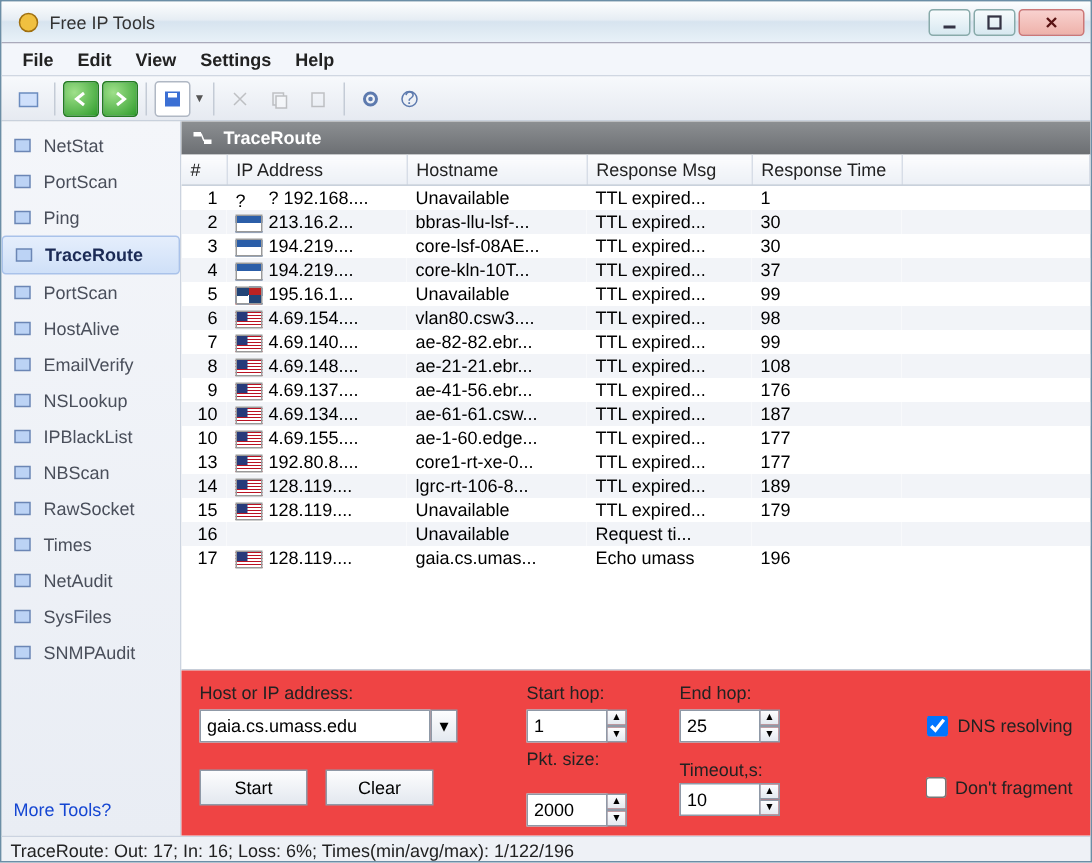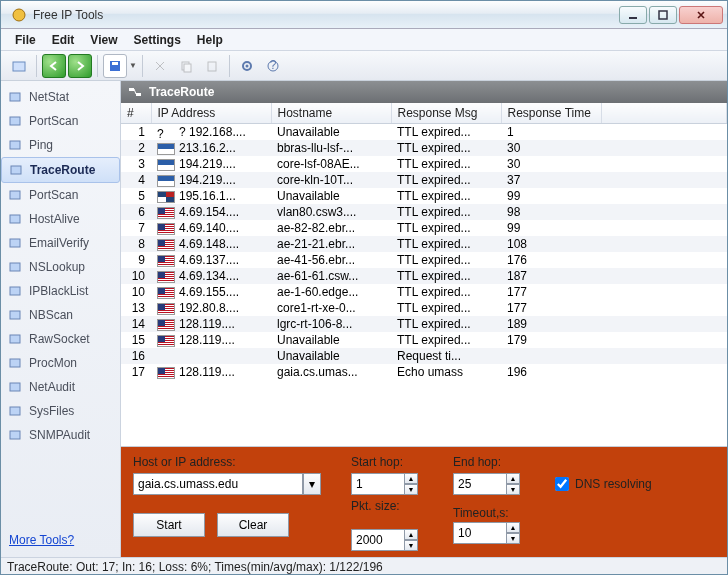--- a/index.html
+++ b/index.html
@@ -23,52 +23,52 @@
 .tbtn { width: 24px; height: 24px; display: flex; align-items: center; justify-content: center; border-radius: 3px; }
 .tbtn.nav { background: radial-gradient(circle at 30% 30%, #9fe08a, #2e9c2b); border:1px solid #237a22; }
 .tbtn.save { background:#fff; border:1px solid #b0b8c4;}
 
 
 .main { display: flex; height: 476px; }
 .sidebar { width: 124px; background: linear-gradient(#f4f6fa, #e9edf4); border-right: 1px solid #cbd3df; padding: 4px 0; display: flex; flex-direction: column; }
 .side-item { display: flex; align-items: center; gap: 6px; padding: 4px 6px; color: #4a4f5b; border-radius: 3px; cursor: default; }
 .side-item.sel { background: linear-gradient(#e5eefc, #cfe0f8); color: #1b2a55; font-weight: bold; border:1px solid #a9c2ea;}
 .side-icon { width: 16px; height: 16px; display:inline-flex; align-items:center; justify-content:center;}
-.more-link { margin-top: auto; padding: 6px 8px; color: #1546d2; text-decoration: underline; cursor: pointer;}
+.more-link { margin-top: auto; padding: 6px 8px; color: #1546d2; cursor: pointer;}
 
 .content { flex: 1; display: flex; flex-direction: column; background: #fff; }
 .content-header { height: 22px; background: linear-gradient(#8c8f92,#6c6f73); color: #fff; font-weight: bold; display: flex; align-items: center; padding: 0 6px; gap:6px; }
 .content-header .hicon { width:16px; height:16px; display:inline-flex; align-items:center; justify-content:center;}
 
 
 .table-wrap { flex: 1; overflow: hidden; border-bottom:1px solid #c6cdd8;}
 .grid { width:100%; border-collapse: collapse; }
 .grid th { text-align:left; font-weight:normal; background: linear-gradient(#fdfdfe,#ecf0f6); border-right:1px solid #d7dde7; border-bottom:1px solid #c9d1dc; padding:3px 6px; color:#222;}
 .grid td { padding: 1px 6px; white-space: nowrap; overflow: hidden; text-overflow: ellipsis; max-width:110px;}
 .grid tr.alt td { background:#f2f4f8; }
 .col-num { width:30px; text-align:right; }
 .flag { width:18px; height:12px; display:inline-block; vertical-align:middle; margin-right:4px; border:1px solid #999;}
 .flag.q { border:none; }
 .flag.gr { background: linear-gradient(#2b5ea8 50%, #fff 50%); }
 .flag.uk { background: conic-gradient(#b22 0 25%, #247 0 50%, #fff 0 75%, #247 0); }
 .flag.us { background: repeating-linear-gradient(#ba1122 0 1px,#fff 1px 2px); position:relative;}
 .flag.us::before{content:"";position:absolute;left:0;top:0;width:7px;height:6px;background:#273a7a;}
 
 
-.form-panel { padding: 8px 12px 6px; background:#c2410c; display:grid; grid-template-columns: 200px 84px 84px 160px; column-gap:18px; row-gap:4px; align-items:center; }
+.form-panel { padding: 8px 12px 6px; background:#ef4444; display:grid; grid-template-columns: 200px 84px 84px 160px; column-gap:18px; row-gap:4px; align-items:center; }
 .form-panel label { color:#222; }
 .inp, .spin, select.combo { border:1px solid #8f99a7; background:#fff; padding:2px 4px; height:22px; }
-.combo { width: 170px;}
+.combo { width: 154px;}
 .spin-wrap { display:flex; align-items:center;}
 .spin { width: 54px;}
 .spins { display:flex; flex-direction:column; margin-left:-1px;}
 .spins button{ width:14px; height:11px; border:1px solid #8f99a7; background:linear-gradient(#fdfdfe,#e4e9f0); font-size:7px; line-height:7px; padding:0;}
 .btn { height:24px; width:72px; border:1px solid #8f99a7; background:linear-gradient(#fdfdfe,#e3e8ef); cursor:default;text-align:center;}
 .btnrow { display:flex; gap:12px; grid-column:1; }
-.chk { display:flex; align-items:center; gap:6px; }
+.chk { display:flex; align-items:center; gap:6px;justify-content:flex-end; }
 .chk input { width:14px; height:14px; }
 
 .statusbar { height: 18px; display:flex; align-items:center; padding:0 6px; color:#222; border-top:1px solid #cbd3e0; background:#eef1f6;}
 
 </style>
 </head>
 <body>
 
 <div class="titlebar">
   <span class="app-icon">
@@ -248,21 +248,21 @@
           </svg>
         </span>
         <span>RawSocket</span>
       </div>
       <div class="side-item">
         <span class="side-icon">
           <svg width="14" height="14">
             <rect x="2" y="3" width="10" height="8" fill="#bcd3f5" stroke="#6b86b5"></rect>
           </svg>
         </span>
-        <span>ProcMon</span>
+        <span>Times</span>
       </div>
       <div class="side-item">
         <span class="side-icon">
           <svg width="14" height="14">
             <rect x="2" y="3" width="10" height="8" fill="#bcd3f5" stroke="#6b86b5"></rect>
           </svg>
         </span>
         <span>NetAudit</span>
       </div>
       <div class="side-item">
@@ -486,19 +486,23 @@
       <div>
         <label>Timeout,s:</label><br>
         <div class="spin-wrap" style="margin-top:2px">
           <input class="spin" value="10" style="">
           <div class="spins">
               <button>▲</button>
               <button>▼</button>
             </div>
         </div>
       </div>
+      <label class="chk">
+        <input type="checkbox" id="fragck" style="">
+        <span>Don't fragment</span>
+      </label>
     </div>
   </div>
 </div>
 
 <div class="statusbar">
   <span>TraceRoute: Out: 17; In: 16; Loss: 6%; Times(min/avg/max): 1/122/196</span>
 </div>
 
 </body></html>

